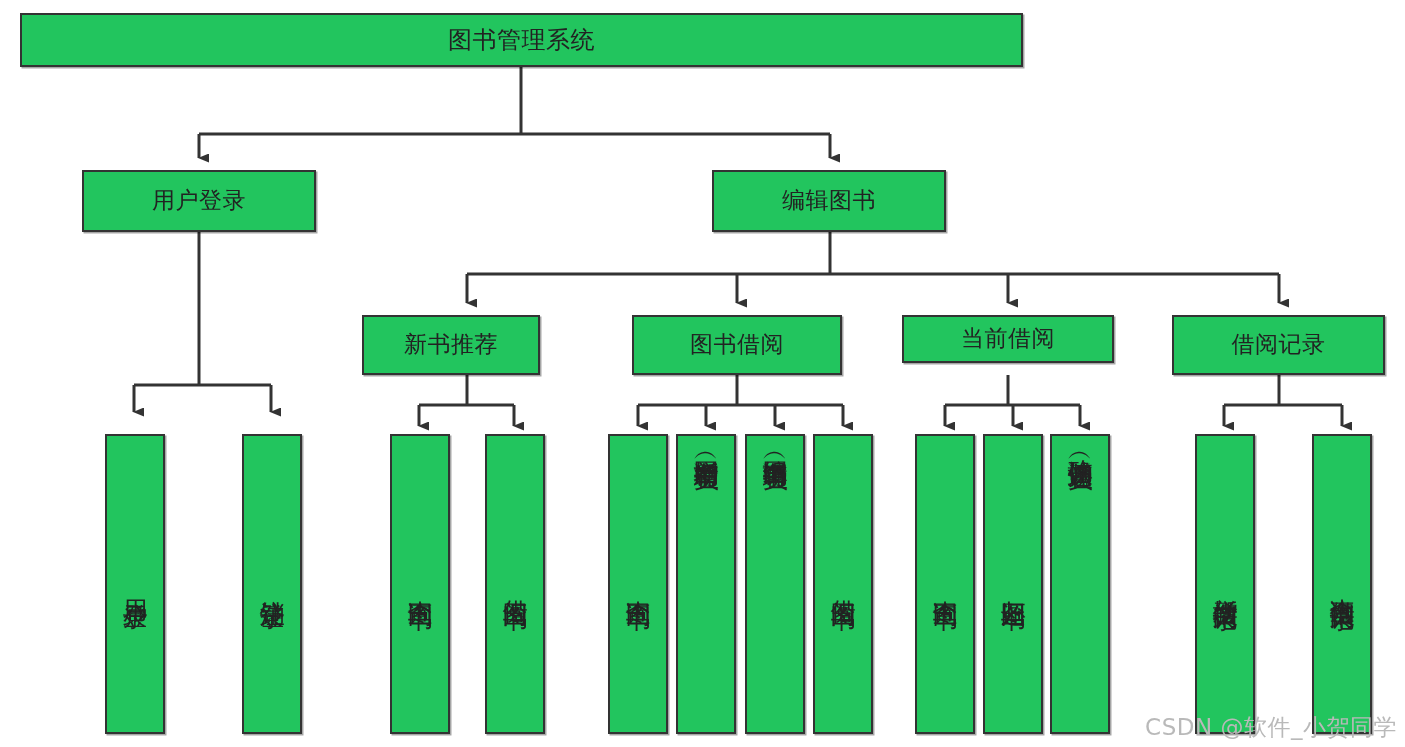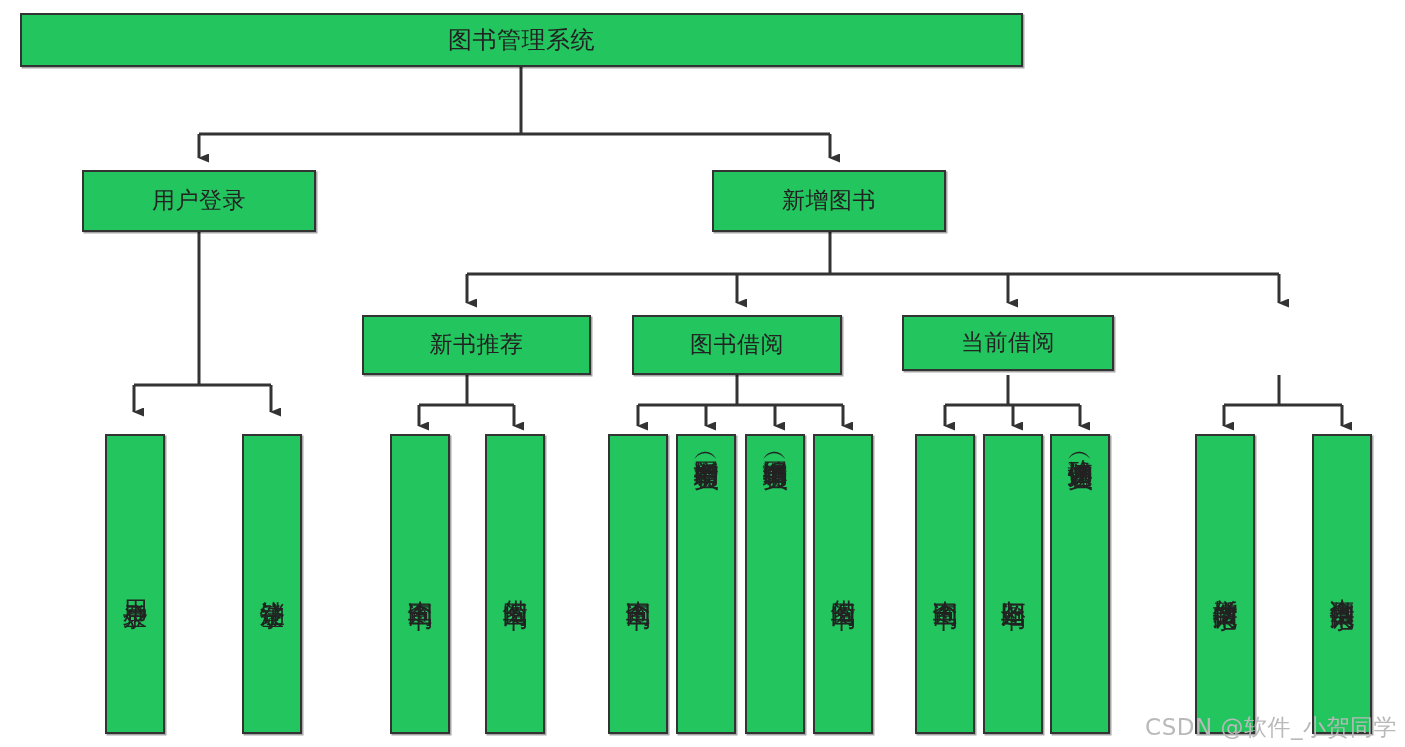--- a/index.html
+++ b/index.html
@@ -143,31 +143,34 @@
   </svg>
 
   <div class="node horizontal root" style="left:20px; top:13px; width:1003px; height:54px;">
     <span class="node-label">图书管理系统</span>
   </div>
 
   <div class="node horizontal" style="left:82px; top:170px; width:234px; height:62px;">
     <span class="node-label">用户登录</span>
   </div>
   <div class="node horizontal" style="left:712px; top:170px; width:234px; height:62px;">
-    <span class="node-label">新增图书</span>
-  </div>
-
-  <div class="node horizontal" style="left:362px; top:315px; width:229px; height:60px;">
+    <span class="node-label">编辑图书</span>
+  </div>
+
+  <div class="node horizontal" style="left:362px; top:315px; width:178px; height:60px;">
     <span class="node-label">新书推荐</span>
   </div>
   <div class="node horizontal" style="left:632px; top:315px; width:210px; height:60px;">
     <span class="node-label">图书借阅</span>
   </div>
-  <div class="node horizontal" style="left:902px; top:315px; width:212px; height:56px;">
+  <div class="node horizontal" style="left:902px; top:315px; width:212px; height:48px;">
     <span class="node-label">当前借阅</span>
+  </div>
+  <div class="node horizontal" style="left:1172px; top:315px; width:213px; height:60px;">
+    <span class="node-label">借阅记录</span>
   </div>
 
   <div class="node vertical center-label" style="left:105px; top:434px; width:60px; height:300px;">
     <span class="node-label">用户登录</span>
   </div>
   <div class="node vertical center-label" style="left:242px; top:434px; width:60px; height:300px;">
     <span class="node-label">注销登录</span>
   </div>
 
   <div class="node vertical center-label" style="left:390px; top:434px; width:60px; height:300px;">

